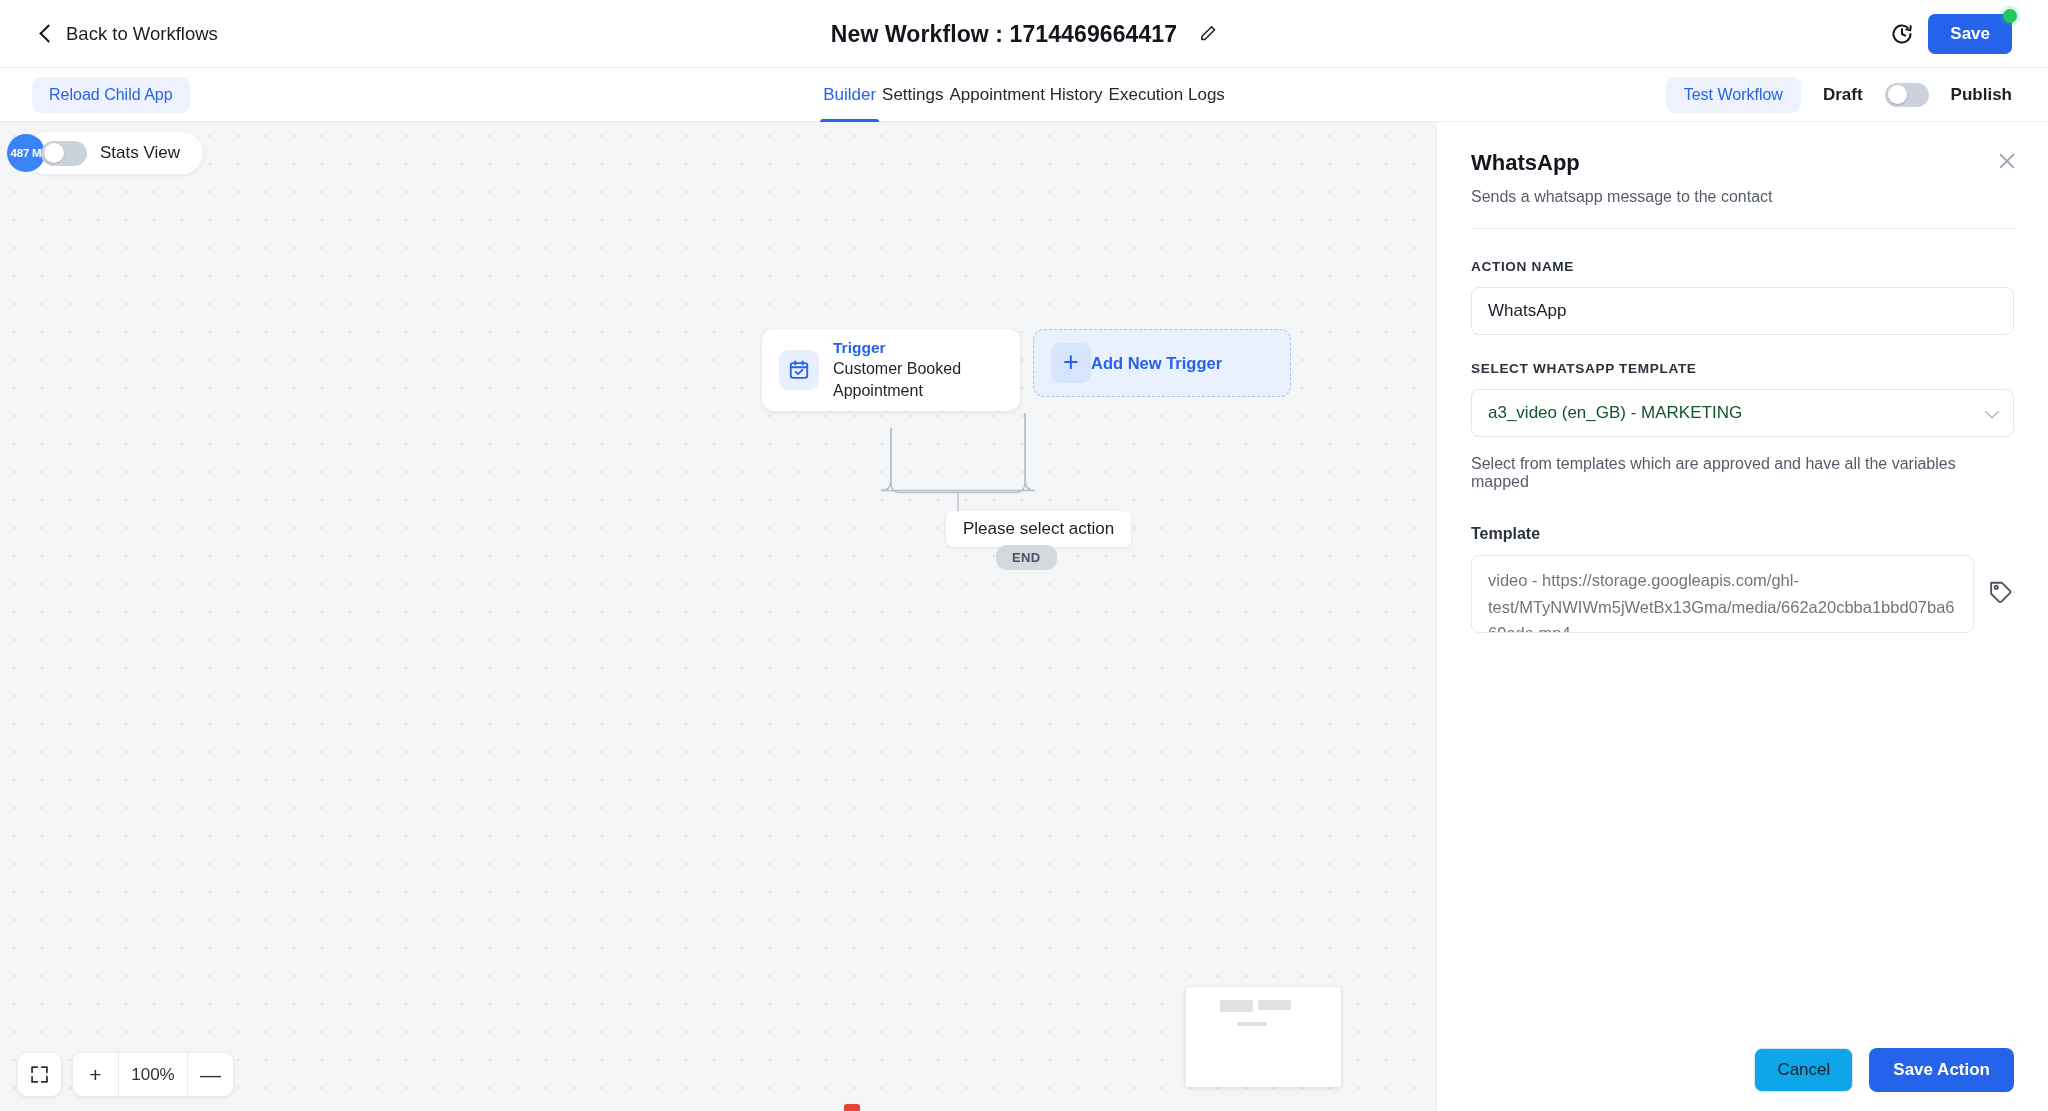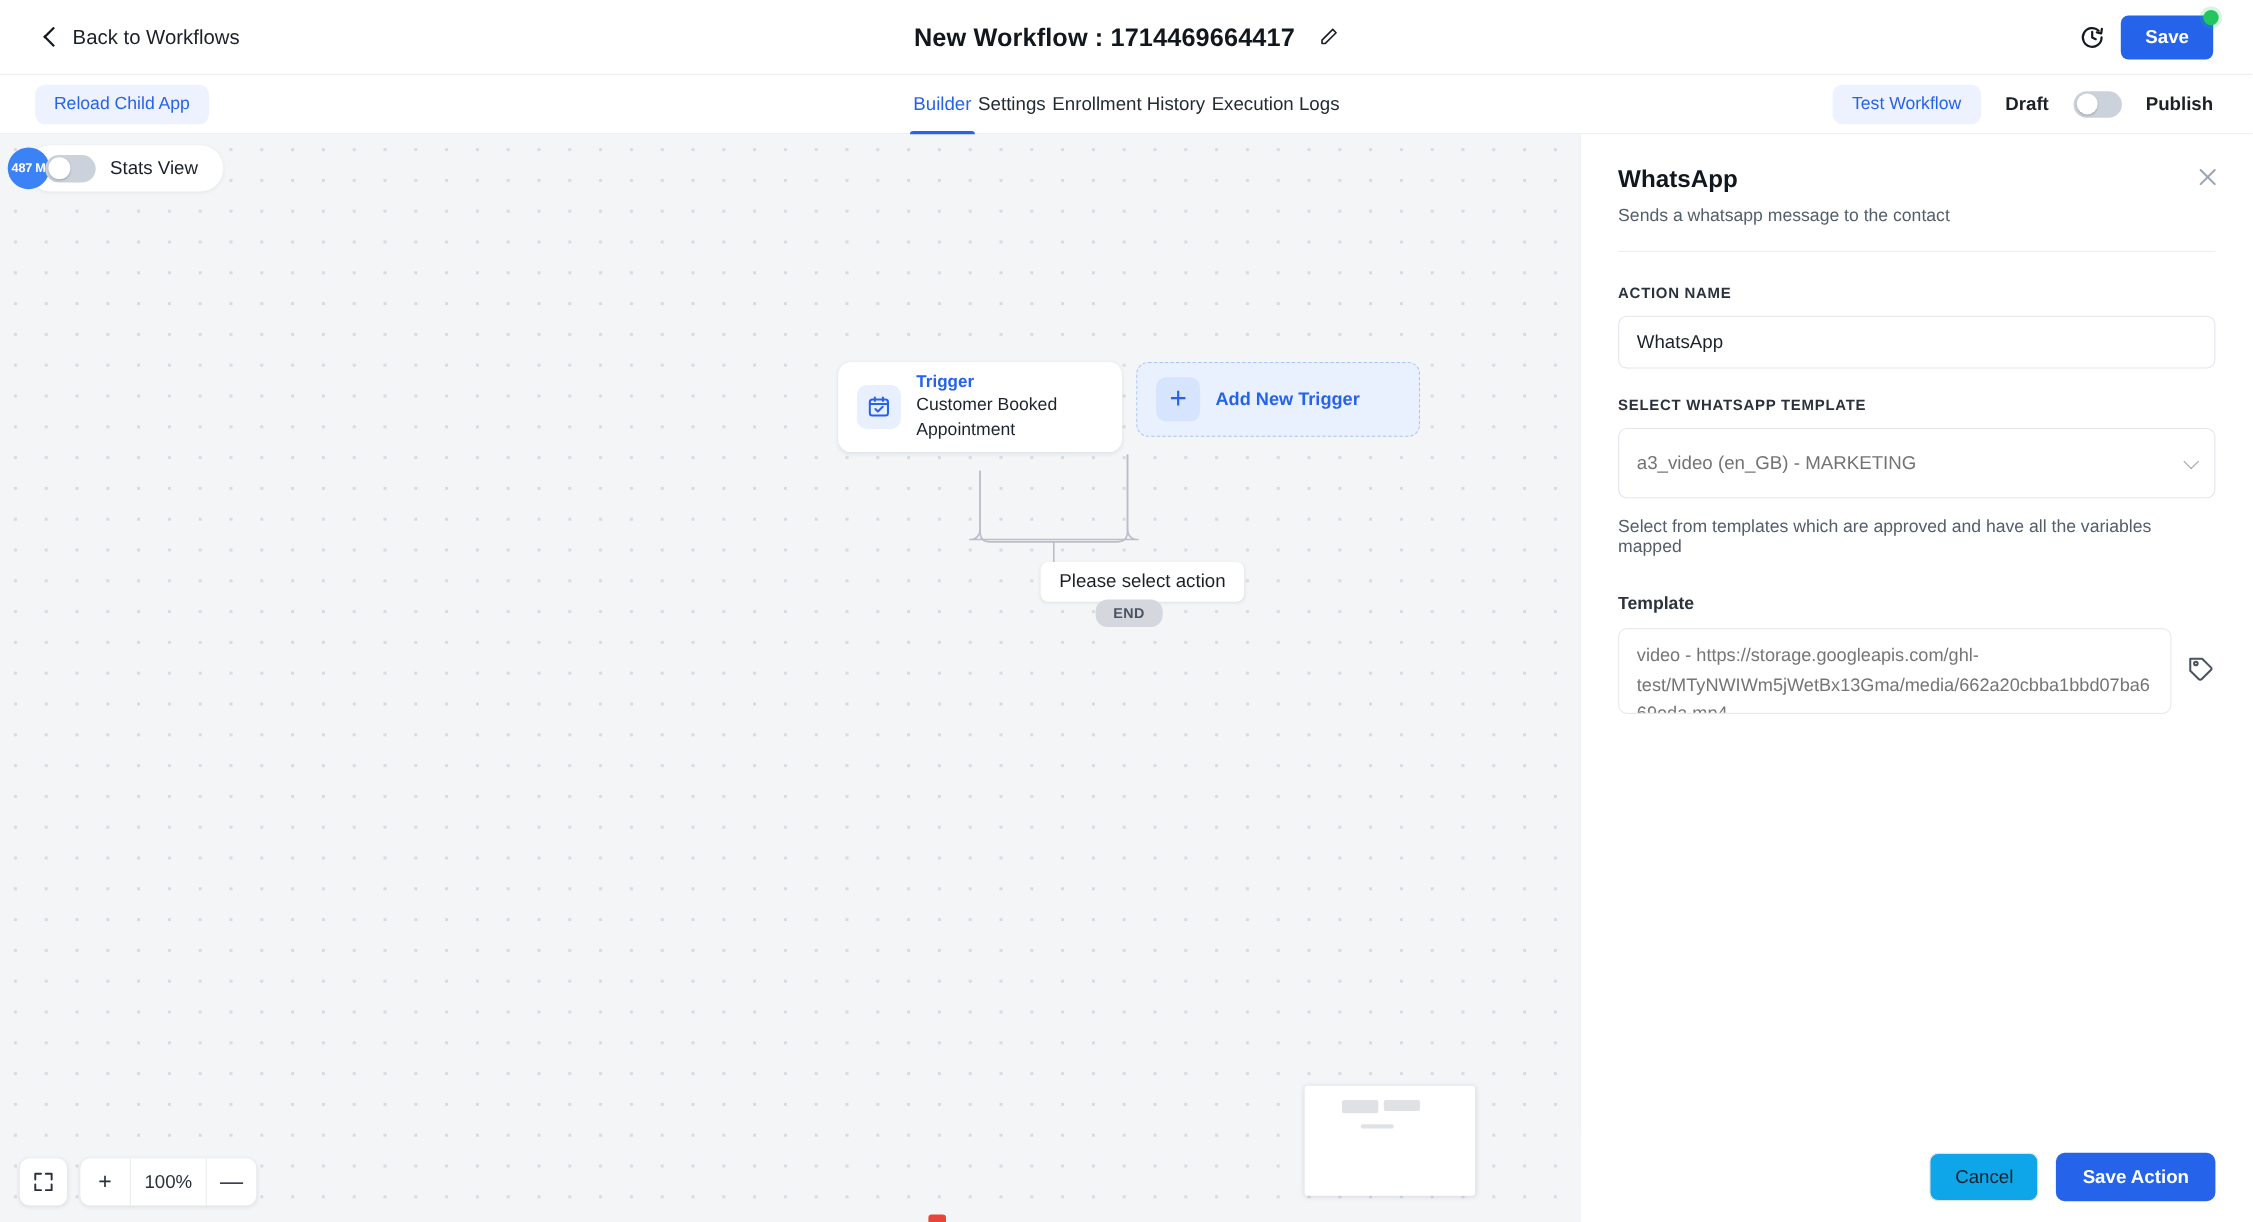--- a/index.html
+++ b/index.html
@@ -112,21 +112,21 @@
     width: 40px; height: 40px; border-radius: 9px; background: #e8efff; flex: none;
     display: flex; align-items: center; justify-content: center; color: #2563EB;
   }
   .node-ico svg { width: 22px; height: 22px; display: block; }
   .node-txt { display: flex; flex-direction: column; gap: 1px; min-width: 0; }
   .node-kind { font-size: 15.5px; color: #2563EB; font-weight: 600; }
   .node-name { font-size: 16px; color: #1d232c; line-height: 1.35; }
   .node-add {
     position: absolute; left: 1033px; top: 207px; width: 258px; height: 68px;
     background: #e9f0fe; border: 1.4px dashed #a9c3f5; border-radius: 11px;
-    display: flex; align-items: center; gap: 14px; padding: 0 17px; cursor: pointer;
+    display: flex; align-items: center; padding: 0 17px; cursor: pointer;
   }
   .plus-box { width: 40px; height: 40px; border-radius: 9px; background: #d6e4fd; flex:none;
               display: flex; align-items: center; justify-content: center; }
   .plus-box::before { content: "+"; font-size: 27px; line-height: 1; color: #2563EB; font-weight: 400; margin-top:-2px;}
   .add-label { font-size: 16.5px; color: #2563EB; font-weight: 600; }
   .select-action-pill {
     position: absolute; left: 946px; top: 389px; background: #fff; border-radius: 7px;
     padding: 8px 17px; font-size: 17px; color: #1b1f26; box-shadow: 0 1px 3px rgba(20,24,35,.09);
     white-space: nowrap; cursor: pointer;
   }
@@ -174,22 +174,22 @@
     font-size: 13.6px; font-weight: 700; color: #2b323d; letter-spacing: .65px; text-transform: uppercase;
   }
   .text-input {
     width: 100%; height: 48px; margin-top: 13px; border: 1px solid #e2e6ec; border-radius: 8px;
     padding: 0 16px; font-size: 17px; color: #1b212a; background: #fff;
     font-family: "Liberation Sans", sans-serif; outline: none;
   }
   .gap { height: 26px; }
   .select-wrap { position: relative; margin-top: 13px; }
   .select-box {
-    width: 100%; height: 64px; border: 1px solid #e2e6ec; border-radius: 8px; padding: 0 40px 0 16px;
-    font-size: 17px; color: #737373; background: #fff; display: flex; align-items: center; cursor: pointer;
+    width: 100%; height: 48px; border: 1px solid #e2e6ec; border-radius: 8px; padding: 0 40px 0 16px;
+    font-size: 17px; color: #14532d; background: #fff; display: flex; align-items: center; cursor: pointer;
   }
   .chev-down {
     position: absolute; right: 17px; top: 50%; width: 10px; height: 10px;
     border-right: 1.8px solid #9aa3b2; border-bottom: 1.8px solid #9aa3b2;
     transform: translateY(-65%) rotate(45deg); pointer-events: none;
   }
   .helper { font-size: 16px; color: #555d6b; margin-top: 18px; }
   .sub-label { font-size: 16px; font-weight: 700; color: #2b323d; margin-top: 34px; }
   .ta-row { display: flex; align-items: flex-start; gap: 14px; margin-top: 12px; }
   .textarea {
@@ -259,21 +259,21 @@
       </button>
     </div>
   </div>
 
   <div class="tabbar">
     <button class="reload-pill">Reload Child App</button>
 
     <div class="tabs">
       <div class="tab active">Builder</div>
       <div class="tab">Settings</div>
-      <div class="tab">Enrollment History</div>
+      <div class="tab">Appointment History</div>
       <div class="tab">Execution Logs</div>
     </div>
 
     <div class="tabbar-right">
       <button class="test-wf">Test Workflow</button>
       <span class="draft-label">Draft</span>
       <div class="toggle">
         <div class="knob"></div>
       </div>
       <span class="publish-label">Publish</span>

